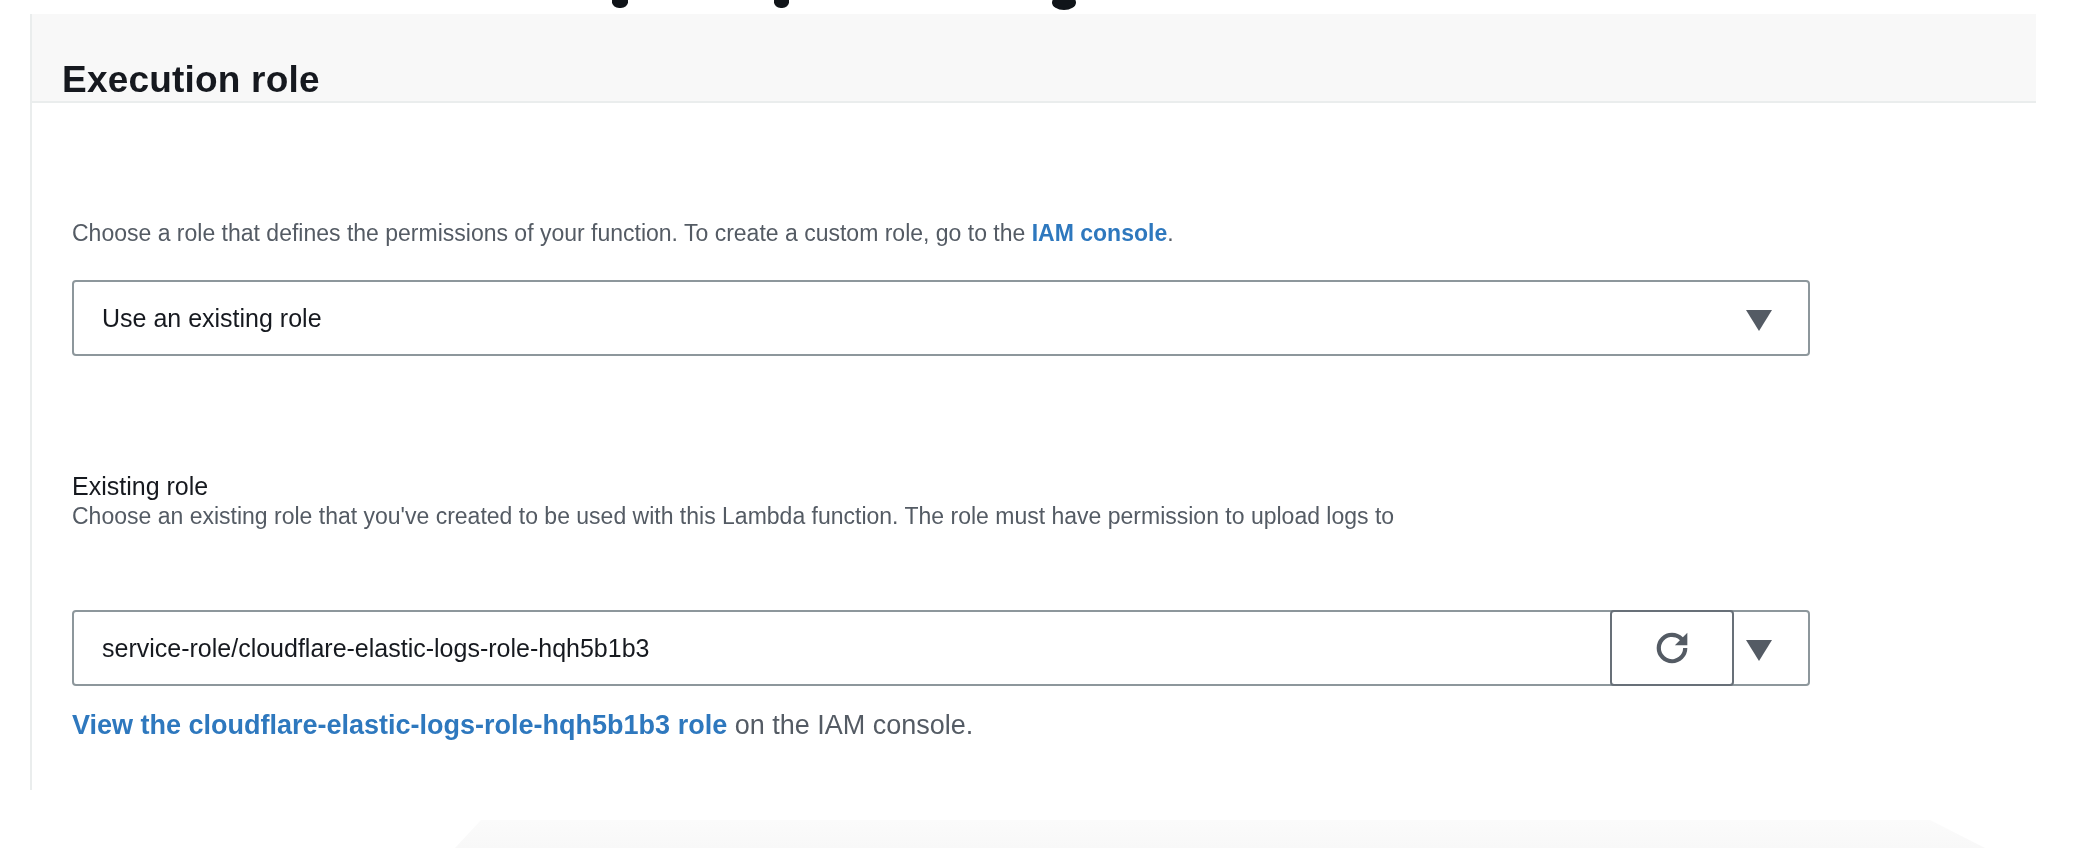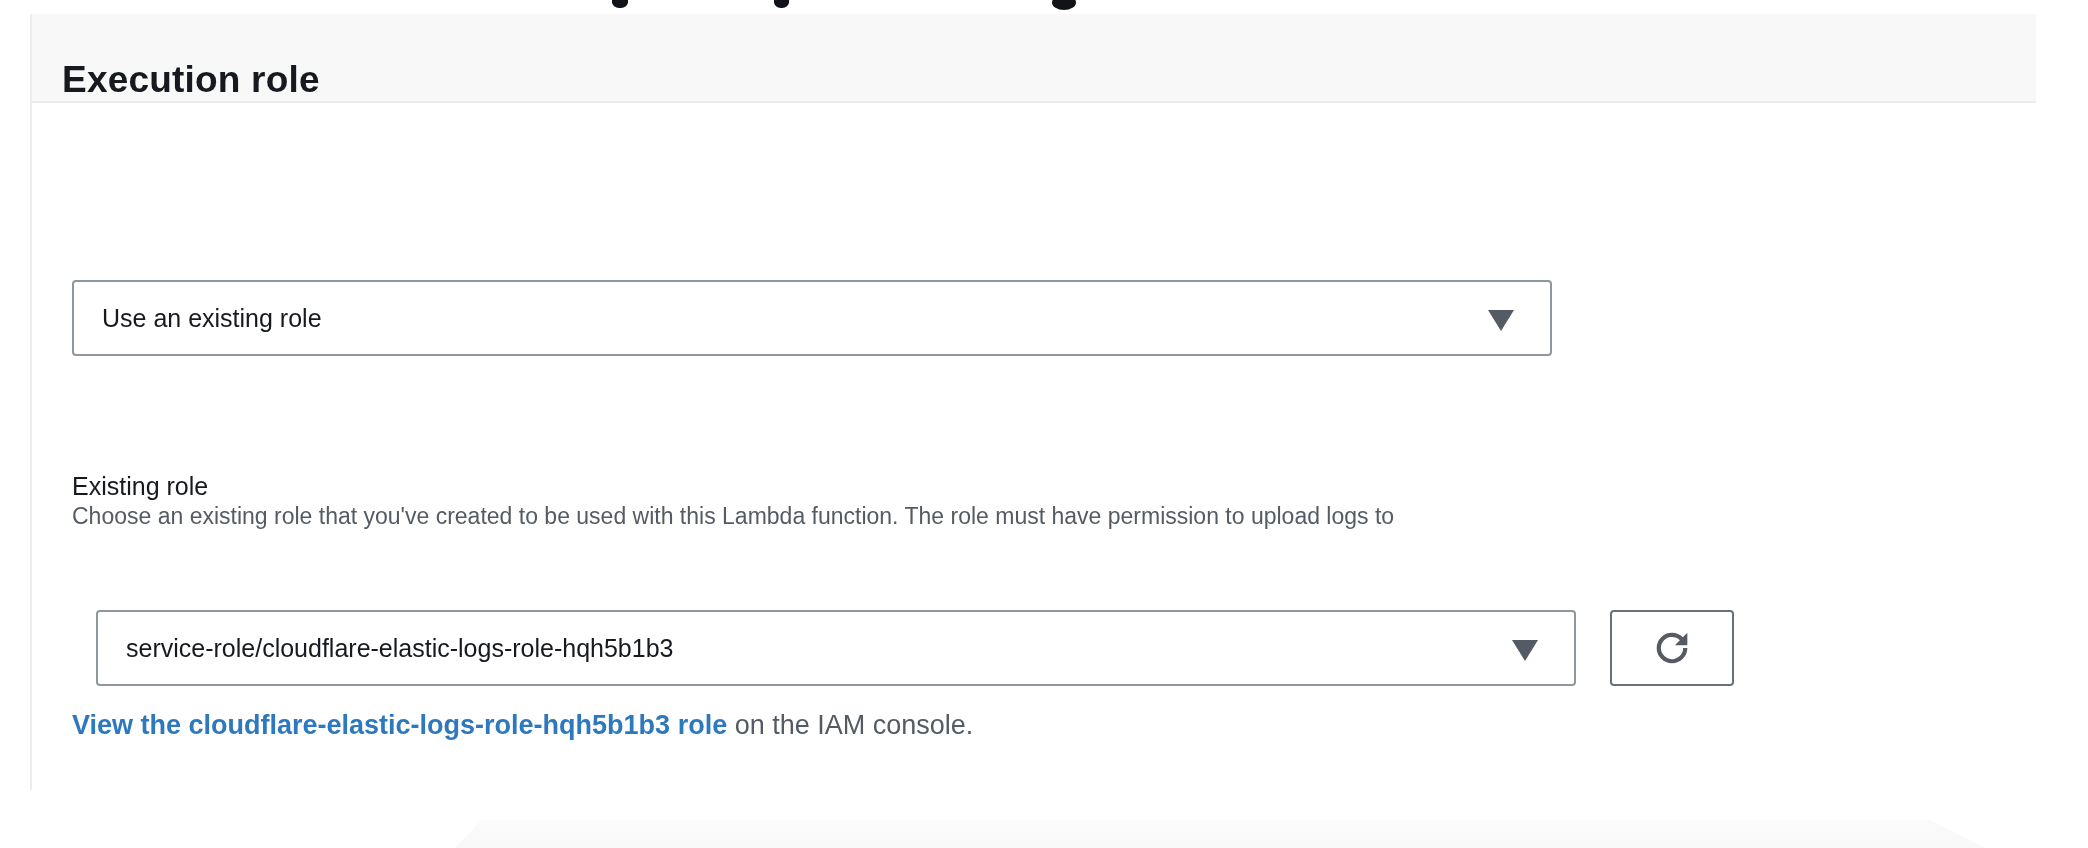--- a/index.html
+++ b/index.html
@@ -61,21 +61,21 @@
   a.link-bold {
     color: #2e78be;
     font-weight: 700;
     text-decoration: none;
     cursor: pointer;
   }
 
   .select-box {
     position: absolute;
     left: 40px;
-    width: 1480px;
+    width: 1738px;
     height: 76px;
     background: #ffffff;
     border: 2px solid #8d979c;
     border-radius: 4px;
     display: flex;
     align-items: center;
     padding: 0 76px 0 28px;
     cursor: pointer;
   }
   .select-box .select-value {
@@ -88,21 +88,21 @@
     position: absolute;
     right: 36px;
     top: 50%;
     transform: translateY(-38%);
     width: 0; height: 0;
     border-left: 13px solid transparent;
     border-right: 13px solid transparent;
     border-top: 21px solid #545b64;
   }
   .select-role-source { top: 266px; }
-  .select-existing-role { top: 596px; margin-left: 24px; }
+  .select-existing-role { top: 596px; }
 
   .field-label {
     position: absolute;
     left: 40px;
     top: 458px;
     font-size: 25px;
     color: #16191f;
     text-align: center;
   }
   .field-desc {
@@ -159,20 +159,21 @@
   <span class="top-artifact ta1"></span>
   <span class="top-artifact ta2"></span>
   <span class="top-artifact ta3"></span>
 
   <section class="card">
 
     <header class="card-header">
       <h2>Execution role</h2>
     </header>
 
+    <p class="intro"><span>Choose a role that defines the permissions of your function. To create a custom role, go to the </span><a class="link-bold">IAM console</a><span>.</span></p>
 
     <div class="select-box select-role-source">
       <span class="select-value">Use an existing role</span>
       <span class="caret"></span>
     </div>
 
     <div class="field-label">Existing role</div>
 
     <div class="field-desc">
       <div>Choose an existing role that you've created to be used with this Lambda function. The role must have permission to upload logs to</div>

